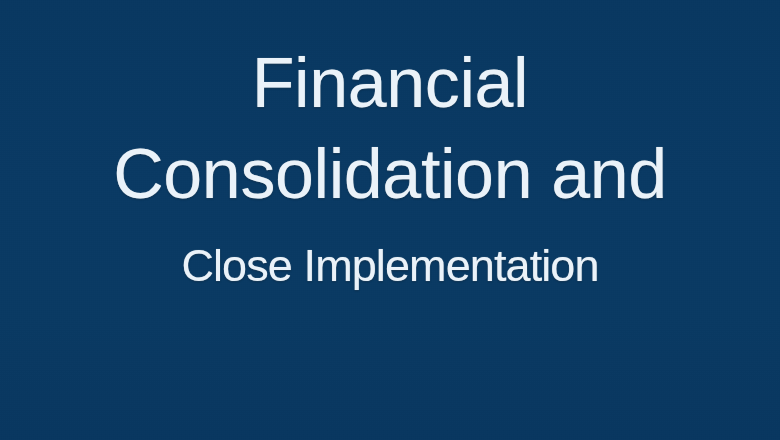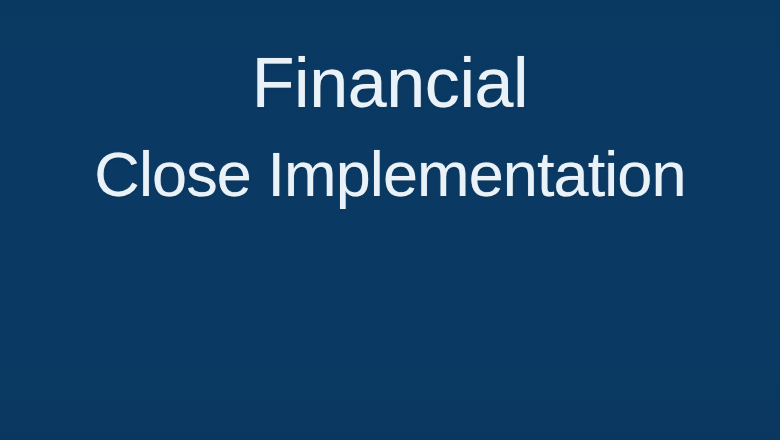--- a/index.html
+++ b/index.html
@@ -72,29 +72,30 @@
     letter-spacing: -0.4px;
     white-space: nowrap;
     
     text-shadow:
       0 0 1px rgba(255,255,255,0.55),
       0 1px 2px rgba(0,0,0,0.28);
   }
 
   
   .title-line.wide {
-    font-size: 63px;
+    font-size: 45px;
     letter-spacing: -0.9px;
   }
 </style>
 </head>
 <body>
 
 <div id="slide">
 
   <div id="noise-layer"></div>
 
   <div id="title-block">
     <span class="title-line">Financial</span>
+    <span class="title-line">Consolidation and</span>
     <span class="title-line wide">Close Implementation</span>
   </div>
 
 </div>
 
 </body></html>

